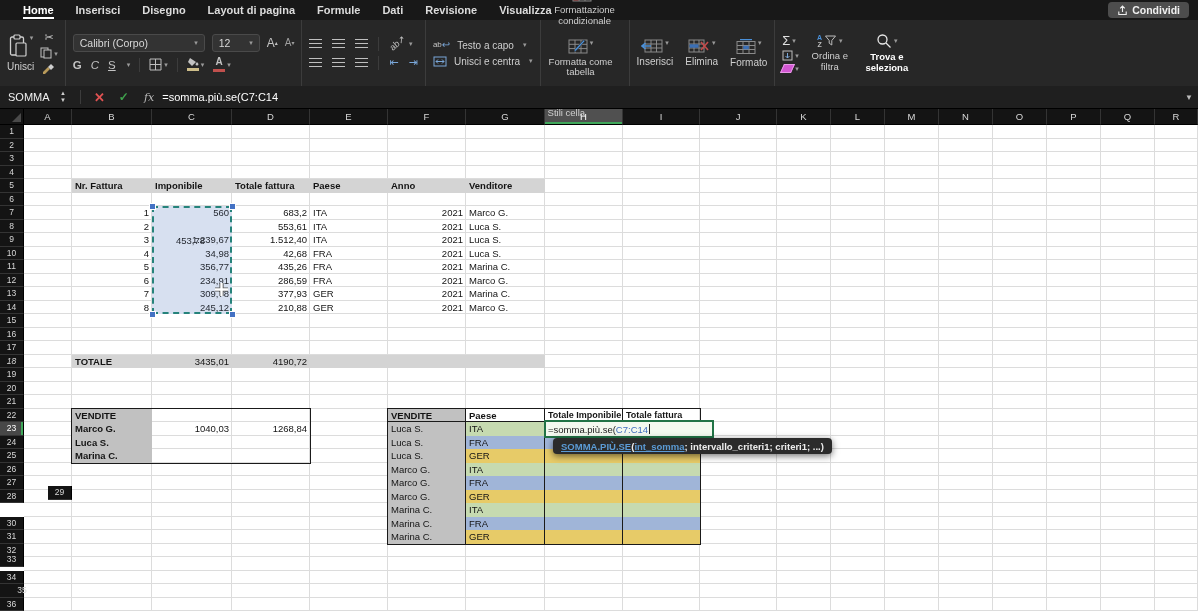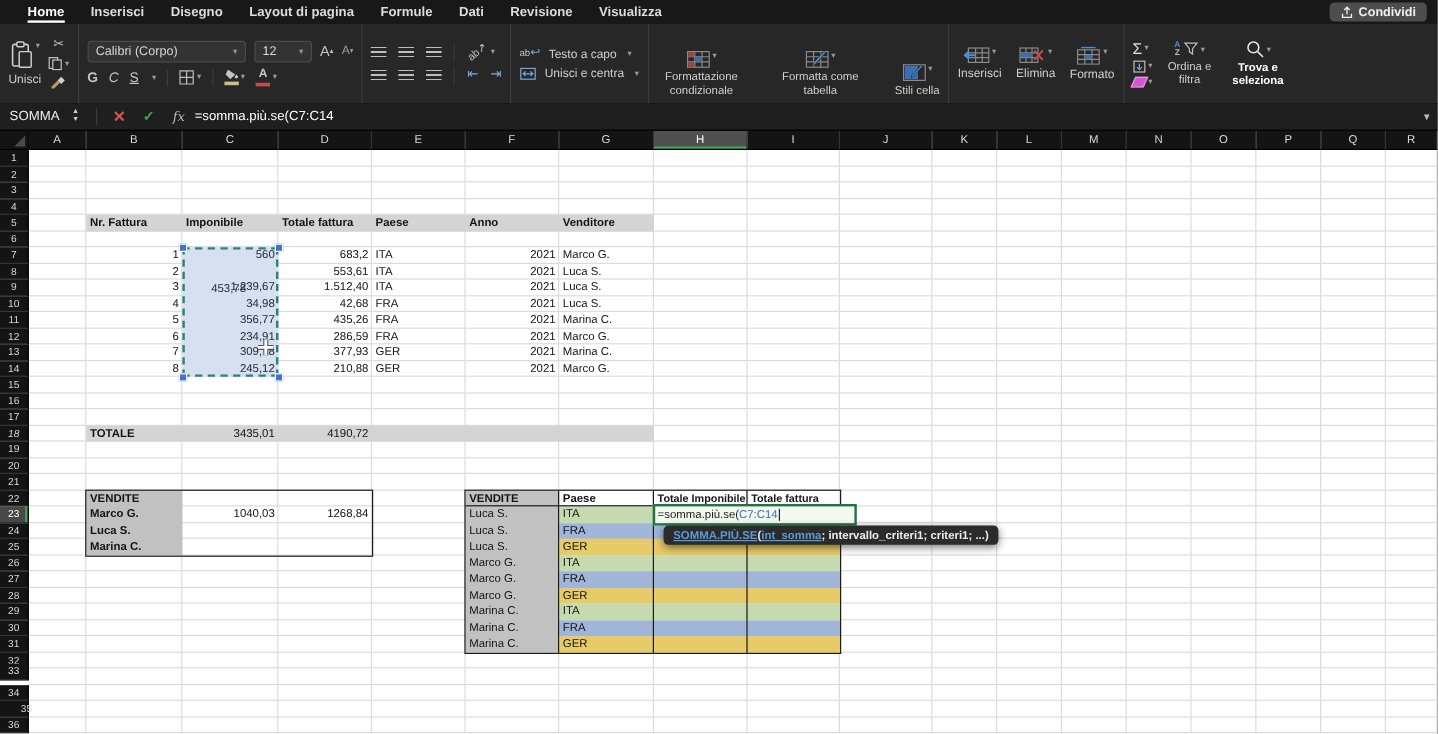--- a/index.html
+++ b/index.html
@@ -215,21 +215,21 @@
             <rect x="1" y="1" width="12" height="9" stroke="#7aa7d9" fill="none"></rect>
             <path d="M3 5.5h8 M5 3.5 3 5.5l2 2 M9 3.5l2 2-2 2" stroke="#7aa7d9" fill="none"></path>
           </svg>
       </span>
       <span class="lbl">Unisci e centra</span>
       <span class="caret">▾</span>
     </div>
   </div>
 
 
-  <div class="grp" style="flex-direction:row;gap:29px;align-items:flex-end">
+  <div class="grp" style="flex-direction:column;gap:12px;align-items:flex-start">
     <div class="bigbtn">
       <span style="display:flex">
         <svg width="20" height="15" viewBox="0 0 20 15">
           <rect x="1" y="1" width="18" height="13" stroke="#8a8a8a" fill="none"></rect>
           <path d="M1 5.3h18 M1 9.6h18 M7 1v13 M13 1v13" stroke="#8a8a8a"></path>
           <rect x="1.5" y="1.5" width="5" height="3.5" fill="#a84343"></rect>
             <rect x="7.5" y="5.6" width="5" height="3.6" fill="#3b6fb5"></rect>
             <rect x="1.5" y="9.9" width="5" height="3.6" fill="#a84343"></rect>
         </svg>
           <span class="caret">▾</span>
@@ -460,21 +460,21 @@
     <div class="rowhdr" style="top: 260px; height: 13.5px;">19</div>
     <div class="rowhdr" style="top: 273.5px; height: 13.5px;">20</div>
     <div class="rowhdr" style="top: 287px; height: 13.5px;">21</div>
     <div class="rowhdr" style="top: 300.5px; height: 13.5px;">22</div>
     <div class="rowhdr selhdr" style="top: 314px; height: 13.5px;">23</div>
     <div class="rowhdr" style="top: 327.5px; height: 13.5px;">24</div>
     <div class="rowhdr" style="top: 341px; height: 13.5px;">25</div>
     <div class="rowhdr" style="top: 354.5px; height: 13.5px;">26</div>
     <div class="rowhdr" style="top: 368px; height: 13.5px;">27</div>
     <div class="rowhdr" style="top: 381.5px; height: 13.5px;">28</div>
-    <div class="rowhdr" style="top: 395px; height: 13.5px;">29</div>
+    <div class="rowhdr" style="top: 378px; height: 13.5px; margin-left: 48px;">29</div>
     <div class="rowhdr" style="top: 408.5px; height: 13.5px;">30</div>
     <div class="rowhdr" style="top: 422px; height: 13.5px;">31</div>
     <div class="rowhdr" style="top: 435.5px; height: 13.5px;">32</div>
     <div class="rowhdr" style="top: 445px; height: 13.5px;">33</div>
     <div class="rowhdr" style="top: 462.5px; height: 13.5px;">34</div>
     <div class="rowhdr" style="top: 476px; height: 13.5px; padding-left: 21px;">35</div>
     <div class="rowhdr" style="top: 489.5px; height: 13.5px;">36</div>
     <div class="fill" style="left: 72px; top: 71px; width: 473px; height: 13.5px; background: rgb(212, 212, 212);"></div>
     <div class="cc txt b" style="left: 72px; top: 71px; width: 80px;">Nr. Fattura</div>
     <div class="cc txt b" style="left: 152px; top: 71px; width: 80px;">Imponibile</div>

